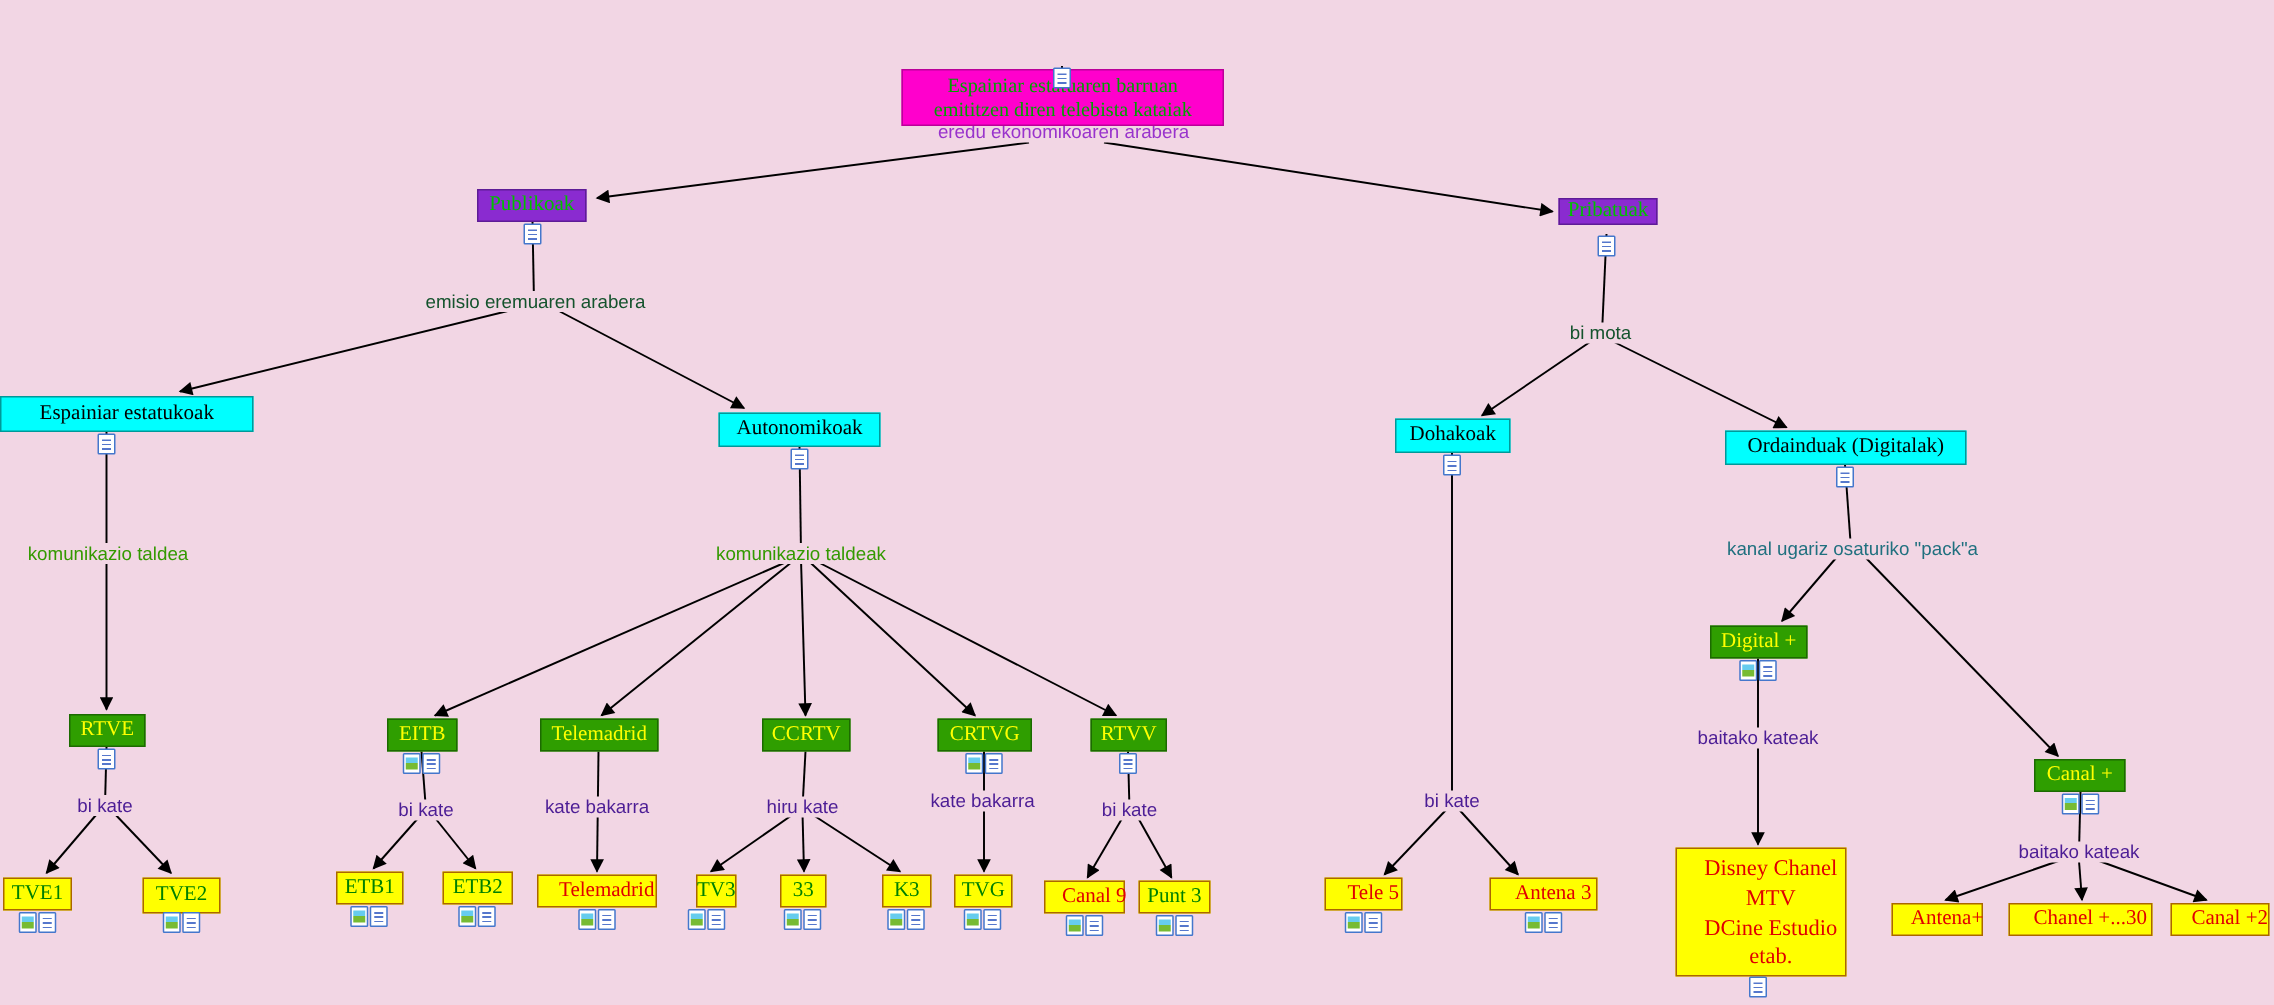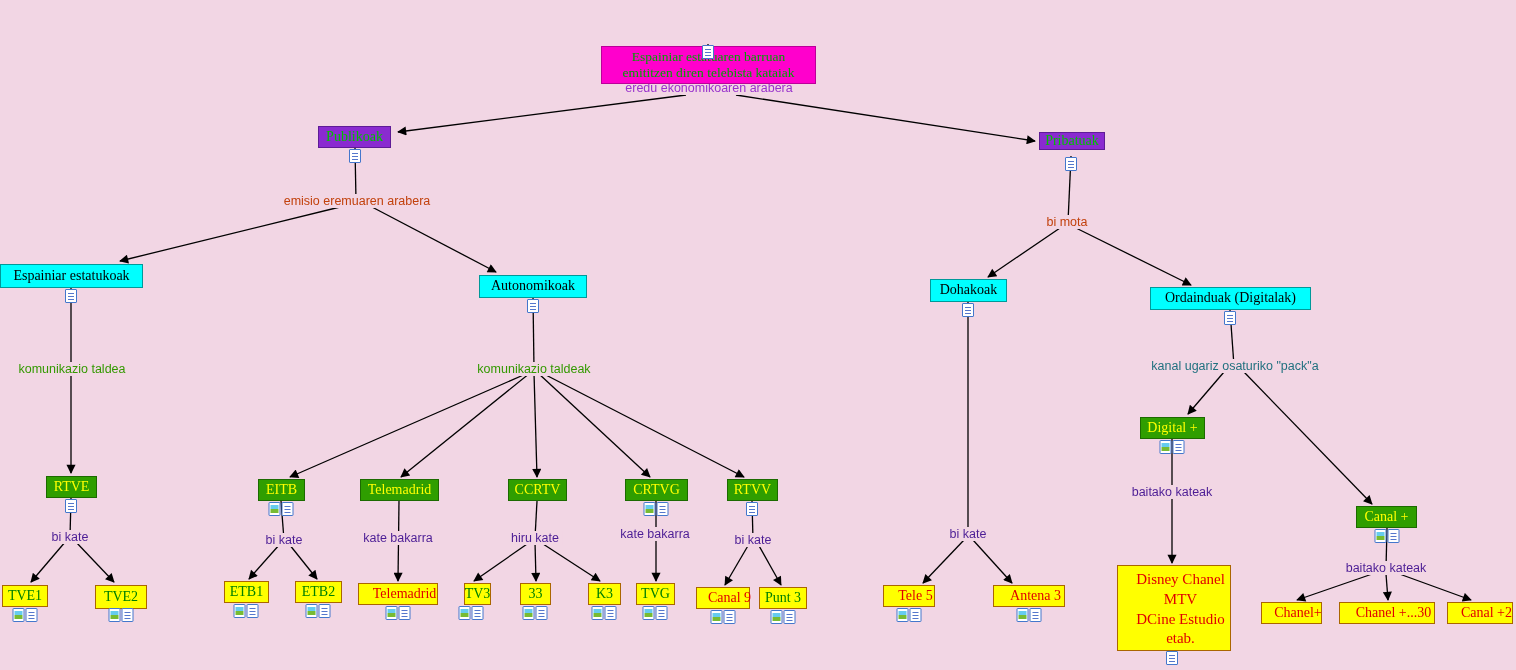--- a/index.html
+++ b/index.html
@@ -19,21 +19,21 @@
   .cyan-node   { background:#00FFFF; border-color:#009999; color:#000000; }
   .green-node  { background:#2F9E00; border-color:#1C6A00; color:#FFFF00; }
   .yellow-node { background:#FFFF00; border-color:#AA6600; }
   .t-green { color:#008000; }
   .t-red   { color:#E00000;padding-left:16px; }
   .link-label {
     position:absolute; z-index:2; transform:translate(-50%,-50%);
     background:#F2D6E4; padding:0 3px; white-space:nowrap; font-size:12.5px;
   }
   .lab-purple { color:#9933CC; }
-  .lab-blue   { color:#c2410c;text-align:center; }
+  .lab-blue   { color:#14532d;text-align:center; }
   .lab-green  { color:#339900; }
   .lab-orange { color:#4c1d95; }
   .lab-teal   { color:#20707F; }
   .icons { position:absolute; z-index:4; display:flex; gap:1px; transform:translateX(-50%); }
   .icon { width:12px; height:14px; background:#ffffff; border:1px solid #4477CC; border-radius:1px; position:relative; }
   .icon-doc::after {
     content:""; position:absolute; left:2px; right:2px; top:3px; height:8px;
     background:repeating-linear-gradient(to bottom, #5577CC 0 1px, transparent 1px 3px);
   }
   .icon-img::after {
@@ -125,21 +125,21 @@
   <div class="link-label lab-orange" style="left:968px;top:534px">bi kate</div>
   <div class="link-label lab-teal" style="left:1235px;top:366px">kanal ugariz osaturiko "pack"a</div>
   <div class="link-label lab-orange" style="left:1172px;top:492px">baitako kateak</div>
   <div class="link-label lab-orange" style="left:1386px;top:568px">baitako kateak</div>
 
   <div class="node root-node wrap" style="left:601px;top:6px;width:215px;height:38px">Espainiar estatuaren barruan emititzen diren telebista kataiak</div>
 
   <div class="node purple-node" style="left:318px;top:126px;width:73px;height:22px">Publikoak</div>
   <div class="node purple-node" style="left:1039px;top:132px;width:66px;height:18px">Pribatuak</div>
 
-  <div class="node cyan-node" style="left:0px;top:264px;width:143px;height:24px">Espainiar estatukoak</div>
+  <div class="node cyan-node" style="left:0px;top:264px;width:169px;height:24px">Espainiar estatukoak</div>
   <div class="node cyan-node" style="left:479px;top:275px;width:108px;height:23px">Autonomikoak</div>
   <div class="node cyan-node" style="left:930px;top:279px;width:77px;height:23px">Dohakoak</div>
   <div class="node cyan-node" style="left:1150px;top:287px;width:161px;height:23px">Ordainduak (Digitalak)</div>
 
   <div class="node green-node" style="left:46px;top:476px;width:51px;height:22px">RTVE</div>
   <div class="node green-node" style="left:258px;top:479px;width:47px;height:22px">EITB</div>
   <div class="node green-node" style="left:360px;top:479px;width:79px;height:22px">Telemadrid</div>
   <div class="node green-node" style="left:508px;top:479px;width:59px;height:22px">CCRTV</div>
   <div class="node green-node" style="left:625px;top:479px;width:63px;height:22px">CRTVG</div>
   <div class="node green-node" style="left:727px;top:479px;width:51px;height:22px">RTVV</div>
@@ -156,21 +156,21 @@
   <div class="node yellow-node t-green" style="left:588px;top:583px;width:33px;height:22px">K3</div>
   <div class="node yellow-node t-green" style="left:636px;top:583px;width:39px;height:22px">TVG</div>
   <div class="node yellow-node t-red" style="left:696px;top:587px;width:54px;height:22px">Canal 9</div>
   <div class="node yellow-node t-green" style="left:759px;top:587px;width:48px;height:22px">Punt 3</div>
   <div class="node yellow-node t-red" style="left:883px;top:585px;width:52px;height:22px">Tele 5</div>
   <div class="node yellow-node t-red" style="left:993px;top:585px;width:72px;height:22px">Antena 3</div>
   <div class="node yellow-node t-red pre" style="left:1117px;top:565px;width:114px;height:86px">Disney Chanel
 MTV
 DCine Estudio
 etab.</div>
-  <div class="node yellow-node t-red" style="left:1261px;top:602px;width:61px;height:22px">Chanel+</div>
+  <div class="node yellow-node t-red" style="left:1261px;top:602px;width:61px;height:22px">Antena+</div>
   <div class="node yellow-node t-red" style="left:1339px;top:602px;width:96px;height:22px">Chanel +...30</div>
   <div class="node yellow-node t-red" style="left:1447px;top:602px;width:66px;height:22px">Canal +2</div>
 
   <div class="icons" style="left:708px;top:45px">
       <span class="icon icon-doc"></span>
     </div>
   <div class="icons" style="left:355px;top:149px">
       <span class="icon icon-doc"></span>
     </div>
   <div class="icons" style="left:1071px;top:157px">

